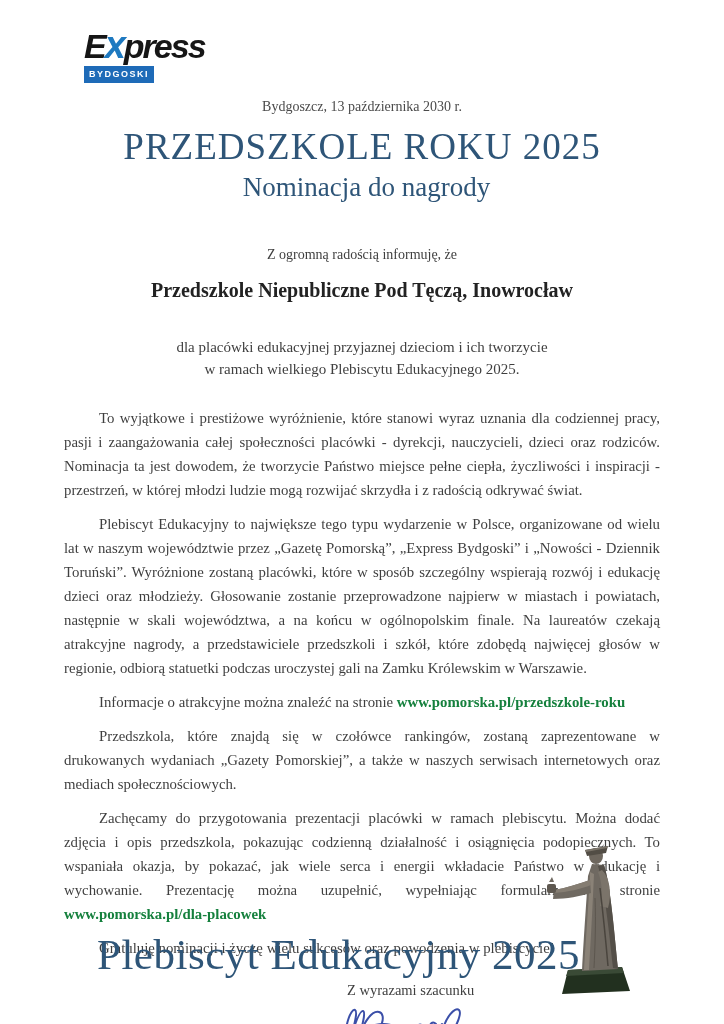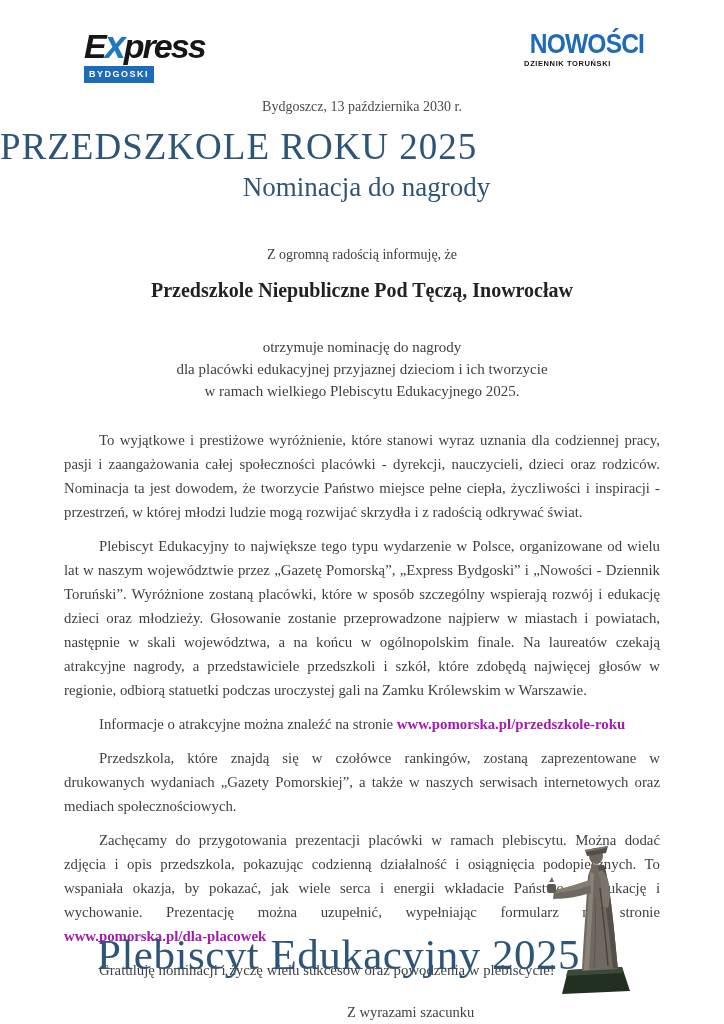--- a/index.html
+++ b/index.html
@@ -40,41 +40,41 @@
   .logo-nowosci { text-align: center; line-height: 1; margin-top: 4px; }
   .nowosci-word {
     color: #1e6bb8; font-weight: bold; font-size: 28px; letter-spacing: -1px;
     transform: scaleX(0.88); transform-origin: center;
   }
   .nowosci-sub { color: #141414; font-size: 7.5px; font-weight: bold; letter-spacing: 0.6px; margin-top: 2px; text-align: left; padding-left: 2px; }
 
   
   .date-line { text-align: center; font-size: 14px; color: #4a4a4a; margin-top: 16px; }
   .doc-title {
-    text-align: left; color: #2e5578; font-size: 37px; font-weight: normal;
+    text-align: center; color: #2e5578; font-size: 37px; font-weight: normal;
     letter-spacing: 1px; margin-top: 12px; line-height: 1.1;
   }
   .doc-subtitle {
     text-align: center; color: #2e5578; font-size: 27px; font-weight: normal;
     margin-top: 4px;
     padding-left: 9px;
   }
 
   
   .intro-lead { text-align: center; font-size: 14px; margin-top: 44px; }
   .recipient { text-align: center; font-size: 20px; font-weight: bold; color: #222222; margin-top: 16px; }
   .intro-lines { text-align: center; font-size: 15px; line-height: 22px; margin-top: 34px; }
 
   
   .letter-body { padding: 0 64px; margin-top: 26px; }
   .para {
     text-align: justify; font-size: 14.8px; line-height: 24px;
     text-indent: 35px; margin-bottom: 10px; color: #3f3f3f;
   }
-  .inline-link { color: #a21caf; font-weight: bold; text-decoration: none; }
+  .inline-link { color: #15803d; font-weight: bold; text-decoration: none; }
 
   
   .signature-block { margin: 20px 0 0 283px; font-size: 14.5px; line-height: 20px; }
   .signature-salutation { margin-bottom: 2px; }
   .signature-scribble { display: block; margin: 2px 0 0 -6px; }
 
   
   .footer-title {
     position: absolute; left: 85px; top: 930px;
     color: #2e5578; font-size: 43px; letter-spacing: 0.5px; margin-left: 12px;
@@ -84,35 +84,30 @@
 </head>
 <body>
 
 <div class="page">
 
   <div class="masthead">
     <div class="logo logo-express">
       <div class="express-word"><span class="ex-e">E</span><span class="ex-x">x</span><span>press</span></div>
       <div class="express-sub">BYDGOSKI</div>
     </div>
-    <div class="logo logo-nowosci">
-      <div class="nowosci-word">NOWOŚCI</div>
-      <div class="nowosci-sub">DZIENNIK TORUŃSKI</div>
-    </div>
   </div>
 
   <div class="date-line">Bydgoszcz, 13 października 2030 r.</div>
 
   <h1 class="doc-title">PRZEDSZKOLE ROKU 2025</h1>
   <h2 class="doc-subtitle">Nominacja do nagrody</h2>
 
   <div class="intro-lead">Z ogromną radością informuję, że</div>
   <div class="recipient">Przedszkole Niepubliczne Pod Tęczą, Inowrocław</div>
   <div class="intro-lines">
-    <div>otrzymuje nominację do nagrody</div>
     <div>dla placówki edukacyjnej przyjaznej dzieciom i ich tworzycie</div>
     <div>w ramach wielkiego Plebiscytu Edukacyjnego 2025.</div>
   </div>
 
   <div class="letter-body">
     <p class="para">To wyjątkowe i prestiżowe wyróżnienie, które stanowi wyraz uznania dla codziennej pracy, pasji i zaangażowania całej społeczności placówki - dyrekcji, nauczycieli, dzieci oraz rodziców. Nominacja ta jest dowodem, że tworzycie Państwo miejsce pełne ciepła, życzliwości i inspiracji - przestrzeń, w której młodzi ludzie mogą rozwijać skrzydła i z radością odkrywać świat.</p>
     <p class="para">Plebiscyt Edukacyjny to największe tego typu wydarzenie w Polsce, organizowane od wielu lat w naszym województwie przez „Gazetę Pomorską”, „Express Bydgoski” i „Nowości - Dziennik Toruński”. Wyróżnione zostaną placówki, które w sposób szczególny wspierają rozwój i edukację dzieci oraz młodzieży. Głosowanie zostanie przeprowadzone najpierw w miastach i powiatach, następnie w skali województwa, a na końcu w ogólnopolskim finale. Na laureatów czekają atrakcyjne nagrody, a przedstawiciele przedszkoli i szkół, które zdobędą najwięcej głosów w regionie, odbiorą statuetki podczas uroczystej gali na Zamku Królewskim w Warszawie.</p>
     <p class="para"><span>Informacje o atrakcyjne można znaleźć na stronie </span><a href="#" class="inline-link">www.pomorska.pl/przedszkole-roku</a></p>
     <p class="para">Przedszkola, które znajdą się w czołówce rankingów, zostaną zaprezentowane w drukowanych wydaniach „Gazety Pomorskiej”, a także w naszych serwisach internetowych oraz mediach społecznościowych.</p>
     <p class="para"><span>Zachęcamy do przygotowania prezentacji placówki w ramach plebiscytu. Można dodać zdjęcia i opis przedszkola, pokazując codzienną działalność i osiągnięcia podopiecznych. To wspaniała okazja, by pokazać, jak wiele serca i energii wkładacie Państwo w edukację i wychowanie. Prezentację można uzupełnić, wypełniając formularz na stronie </span><a href="#" class="inline-link">www.pomorska.pl/dla-placowek</a></p>

